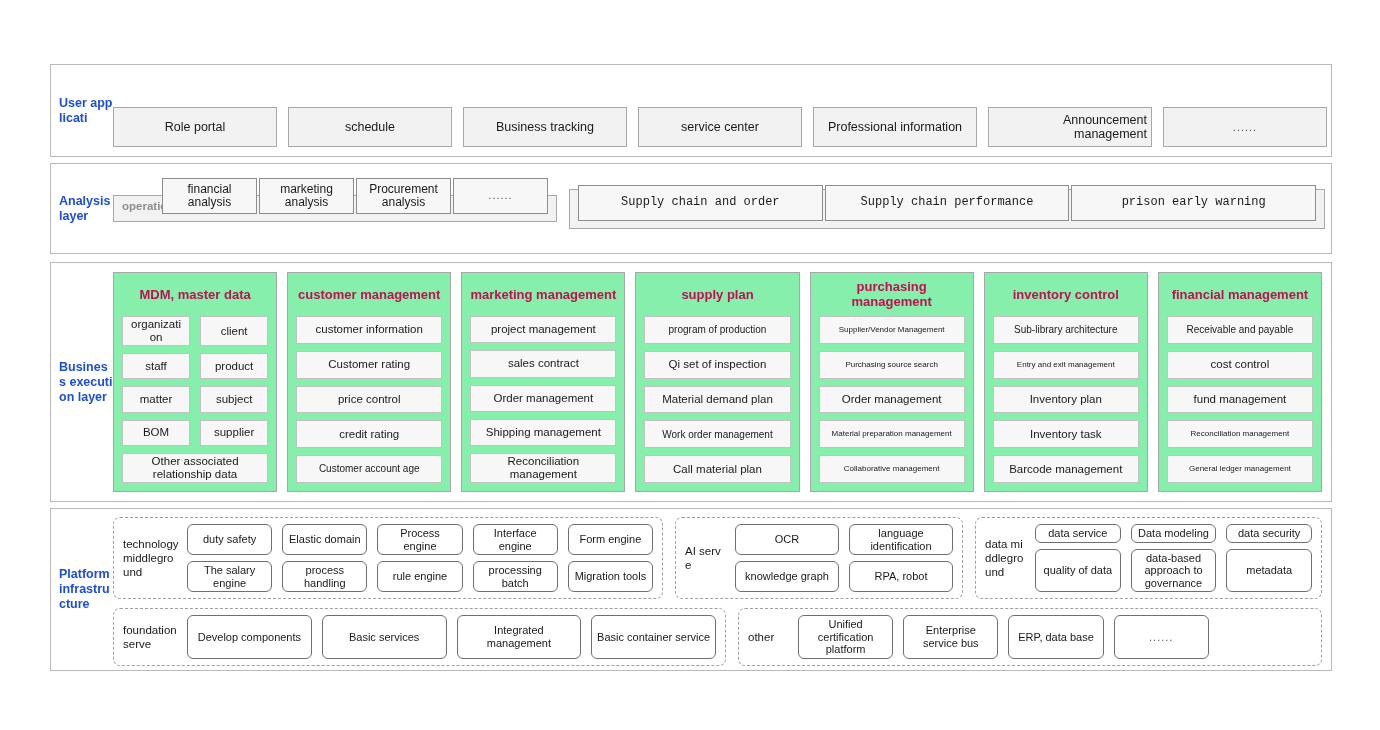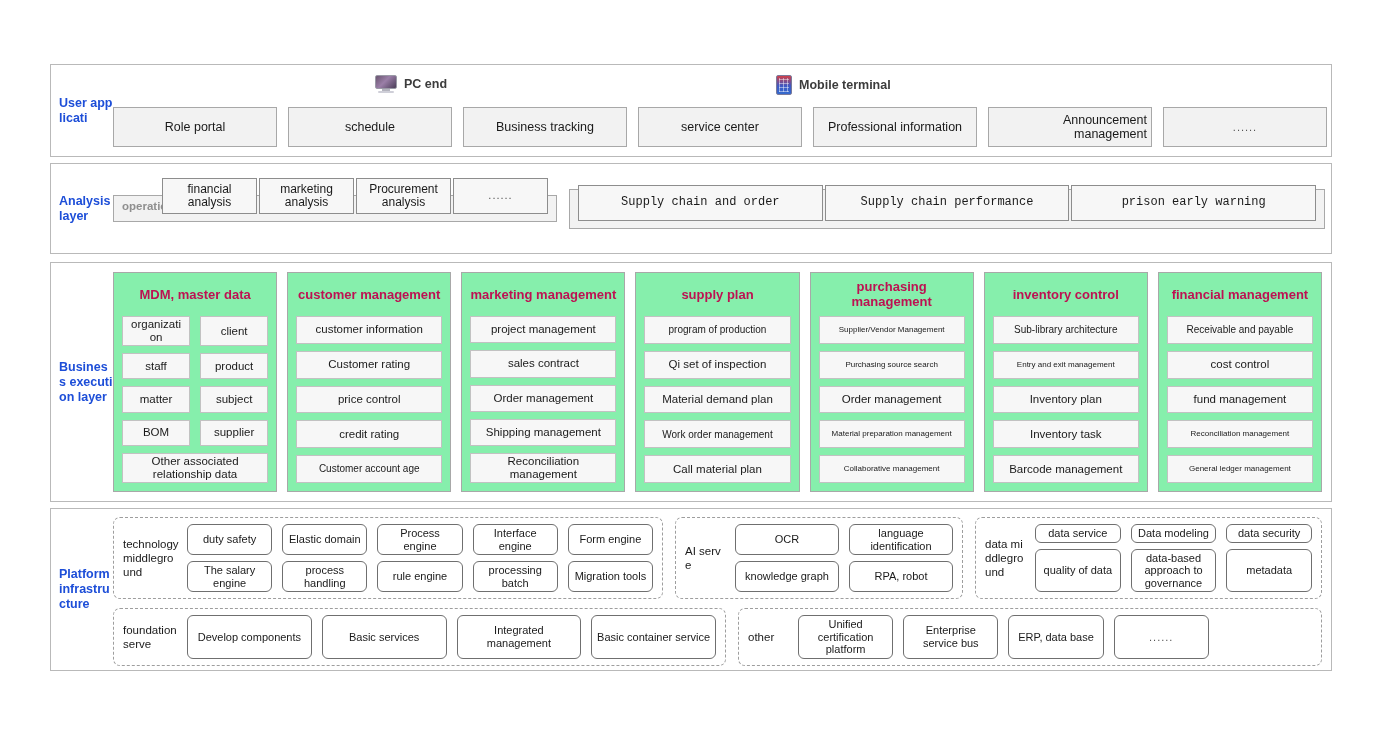--- a/index.html
+++ b/index.html
@@ -161,34 +161,20 @@
   #plat-other{flex:1 1 auto;}
 </style>
 </head>
 <body>
 
 <div class="canvas">
 
   <div class="layer" id="user-layer">
     <div class="layer-label">User applicati</div>
     <div class="layer-body">
-      <div class="device-row">
-        <div class="device" id="device-pc">
-          <span class="icon-pc">
-            <span class="screen"></span>
-              <span class="stand"></span>
-              <span class="foot"></span>
-          </span>
-          <span>PC end</span>
-        </div>
-        <div class="device" id="device-mobile">
-          <span class="icon-mobile"></span>
-          <span>Mobile terminal</span>
-        </div>
-      </div>
       <div class="app-row">
         <div class="app-box">Role portal</div>
         <div class="app-box">schedule</div>
         <div class="app-box">Business tracking</div>
         <div class="app-box">service center</div>
         <div class="app-box">Professional information</div>
         <div class="app-box">Announcement management</div>
         <div class="app-box dots">......</div>
       </div>
     </div>

